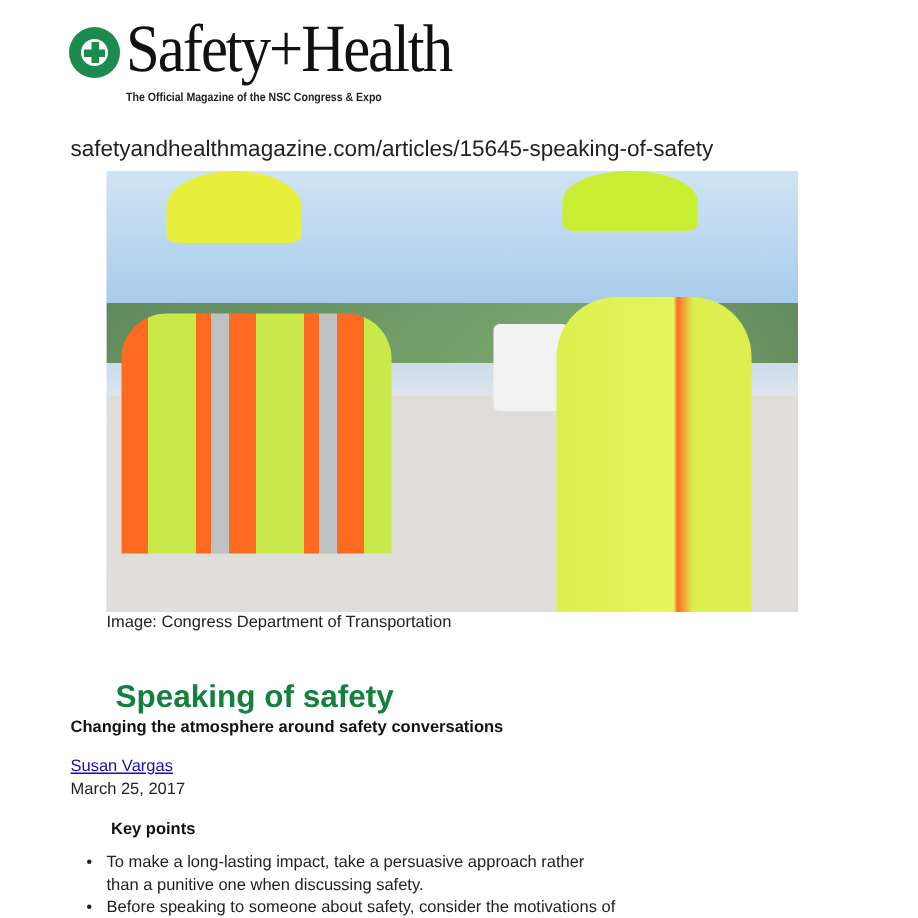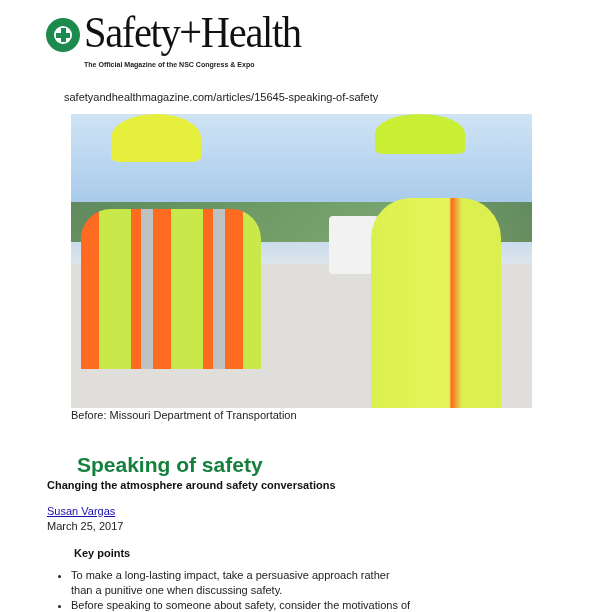--- a/index.html
+++ b/index.html
@@ -10,21 +10,21 @@
     .logo { position: absolute; left: 46px; top: 12px; width: 240px; height: 60px; }
     .seal { position: absolute; left: 0; top: 6px; width: 34px; height: 34px; border-radius: 50%;
       background: #1d8a4e; }
     .seal::before { content: ""; position: absolute; left: 8px; top: 8px; width: 18px; height: 18px;
       border-radius: 50%; background: #fff; }
     .seal .cross-v { position: absolute; left: 15px; top: 10px; width: 5px; height: 14px; background: #1d8a4e; }
     .seal .cross-h { position: absolute; left: 10px; top: 15px; width: 14px; height: 5px; background: #1d8a4e; }
     .brand { position: absolute; left: 38px; top: -6px; font-family: "Liberation Serif", "DejaVu Serif", serif;
       font-size: 45px; letter-spacing: -1.5px; color: #111; white-space: nowrap; transform: scaleX(0.9); transform-origin: left top; }
     .tagline { position: absolute; left: 38px; top: 48px; font-size: 8px; white-space: nowrap; color: #222; font-weight: bold; transform: scaleX(0.88); transform-origin: left top; }
-    .url { position: absolute; left: 64px; top: 91px; font-size: 11px; color: #222; }
+    .url { position: absolute; left: 47px; top: 91px; font-size: 15px; color: #222; }
     .photo { position: absolute; left: 71px; top: 114px; width: 461px; height: 294px; overflow: hidden;
       background: linear-gradient(180deg, #cfe4f5 0%, #a9cbeb 30%, #e7eaec 55%, #dcdcd8 100%); }
     .photo .trees { position: absolute; left: 0; top: 88px; width: 100%; height: 40px;
       background: linear-gradient(90deg, #4d7a3b 0%, #5d8d45 40%, #6b9a52 70%, #4f7a3c 100%); opacity: 0.8; }
     .photo .ground { position: absolute; left: 0; top: 150px; width: 100%; height: 144px; background: #e0dedb; }
     .photo .truck { position: absolute; left: 258px; top: 102px; width: 50px; height: 58px; background: #f2f2f2; border-radius: 4px; }
     .photo .lp-helmet { position: absolute; left: 40px; top: 0; width: 90px; height: 48px; border-radius: 50% 50% 10% 10%; background: #e6f03c; }
     .photo .lp-body { position: absolute; left: 10px; top: 95px; width: 180px; height: 160px; border-radius: 30px 30px 0 0;
       background: repeating-linear-gradient(90deg, #ff6a21 0 18px, #c9e84a 18px 50px, #ff6a21 50px 60px, #bfc2c2 60px 72px); }
     .photo .rp-helmet { position: absolute; left: 304px; top: 0; width: 90px; height: 40px; border-radius: 50% 50% 10% 10%; background: #c9ef34; }
@@ -56,21 +56,21 @@
 <div class="photo" title="Two construction workers in hard hats and high-visibility vests talking at a work site">
   <div class="trees"></div>
   <div class="ground"></div>
   <div class="truck"></div>
   <div class="lp-helmet"></div>
   <div class="lp-body"></div>
   <div class="rp-helmet"></div>
   <div class="rp-body"></div>
 </div>
 
-<div class="caption">Before: Missouri Department of Transportation</div>
+<div class="caption">Image: Congress Department of Transportation</div>
 
 <h1 class="title">Speaking of safety</h1>
 <div class="subtitle">Changing the atmosphere around safety conversations</div>
 <a class="author" href="#">Susan Vargas</a>
 <div class="date">March 25, 2017</div>
 <div class="kp">Key points</div>
 <ul class="points">
   <li>To make a long-lasting impact, take a persuasive approach rather than a punitive one when discussing safety.</li>
   <li>Before speaking to someone about safety, consider the motivations of that</li>
 </ul>

